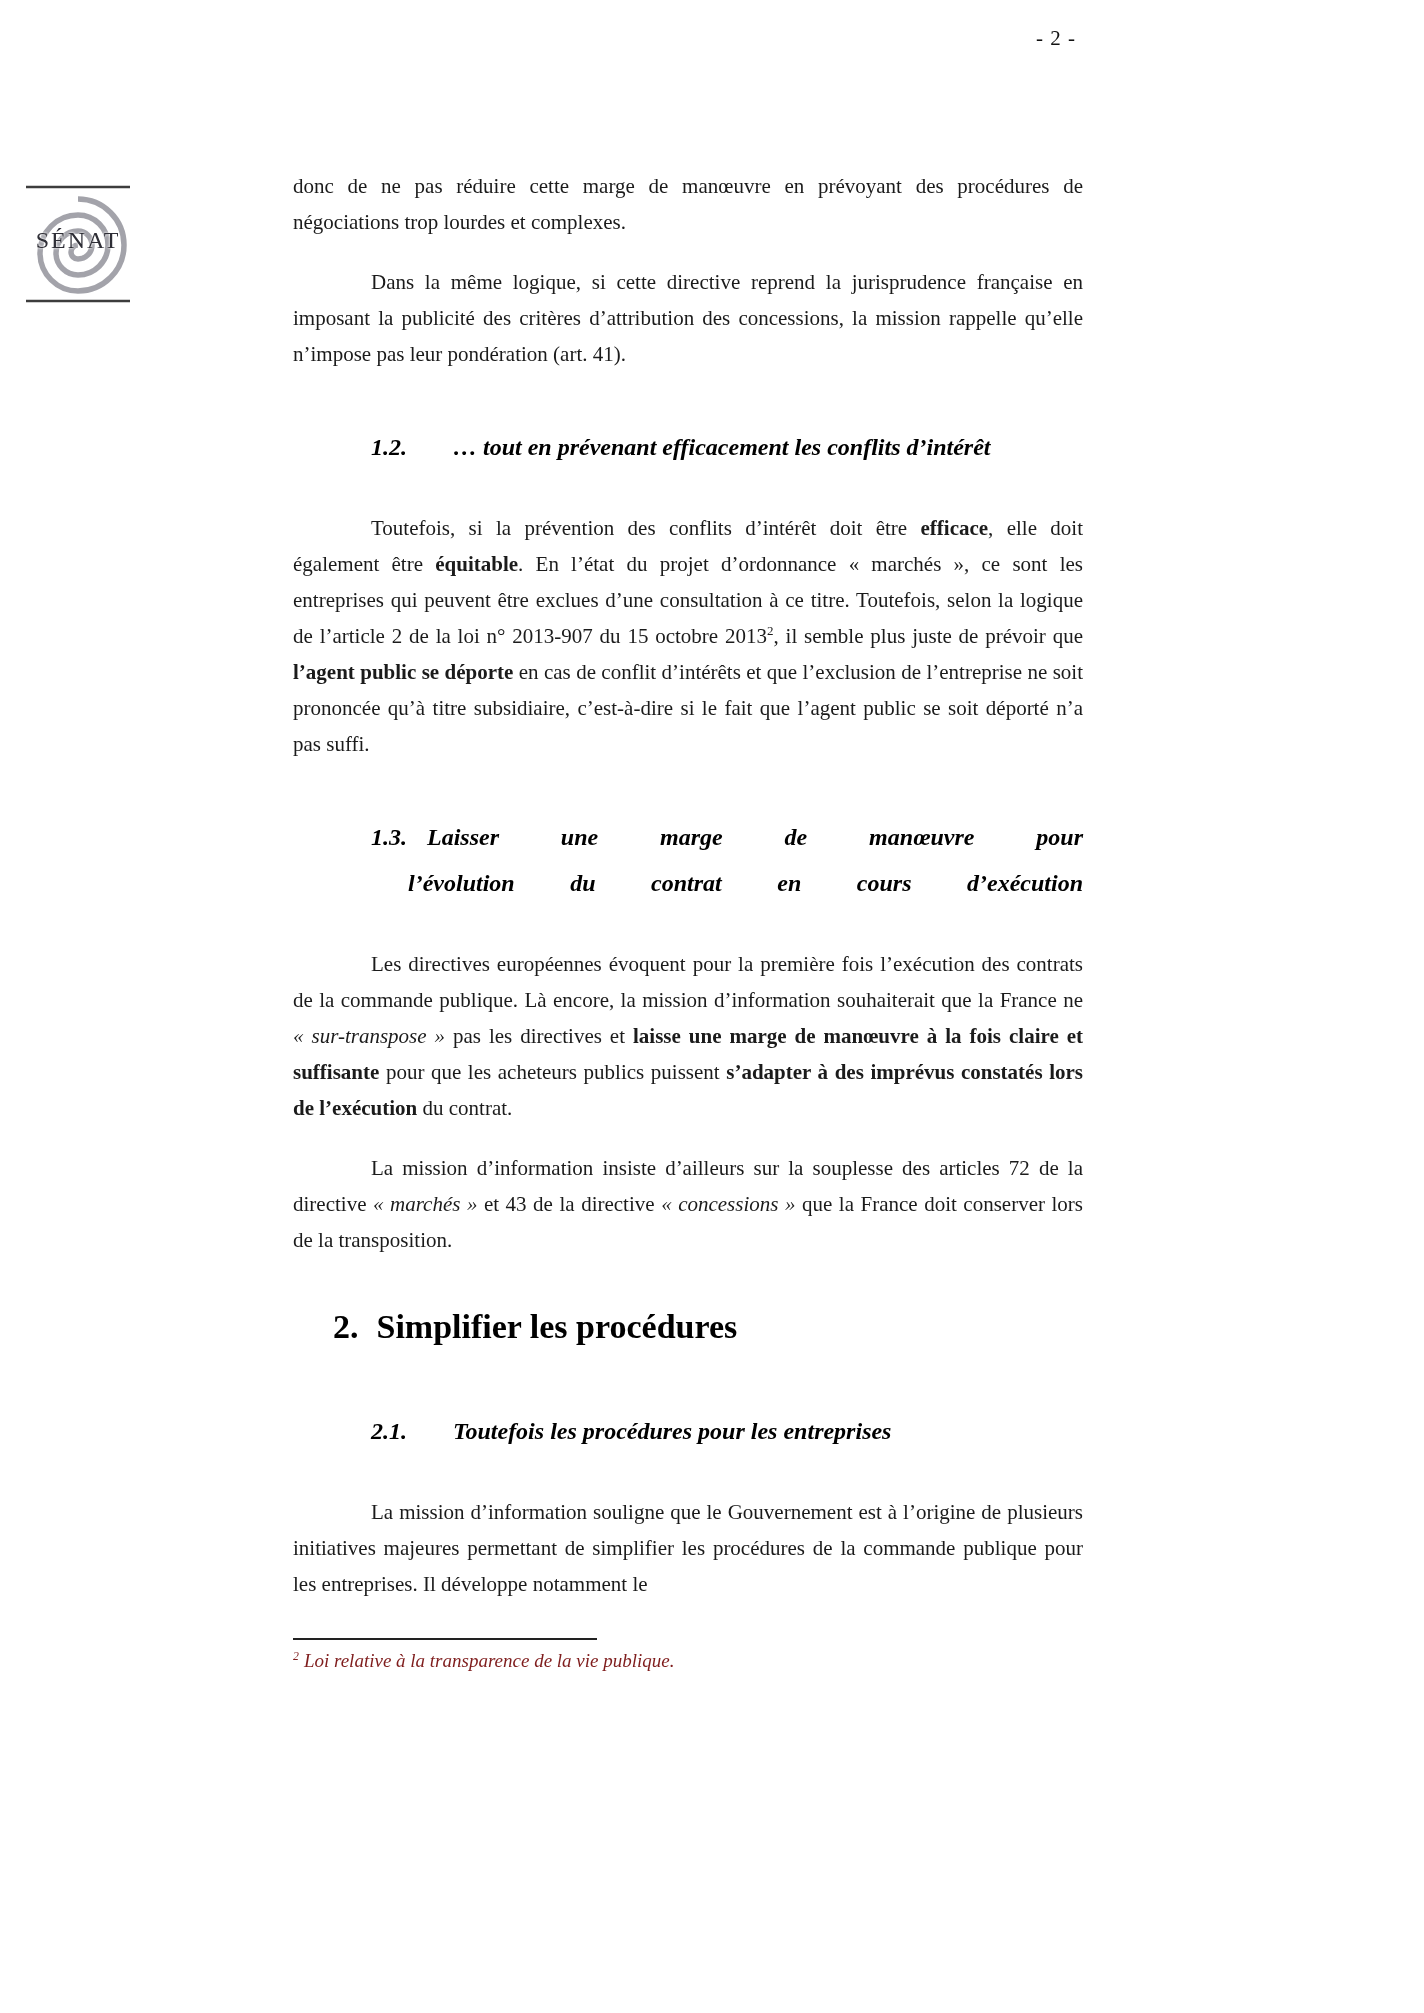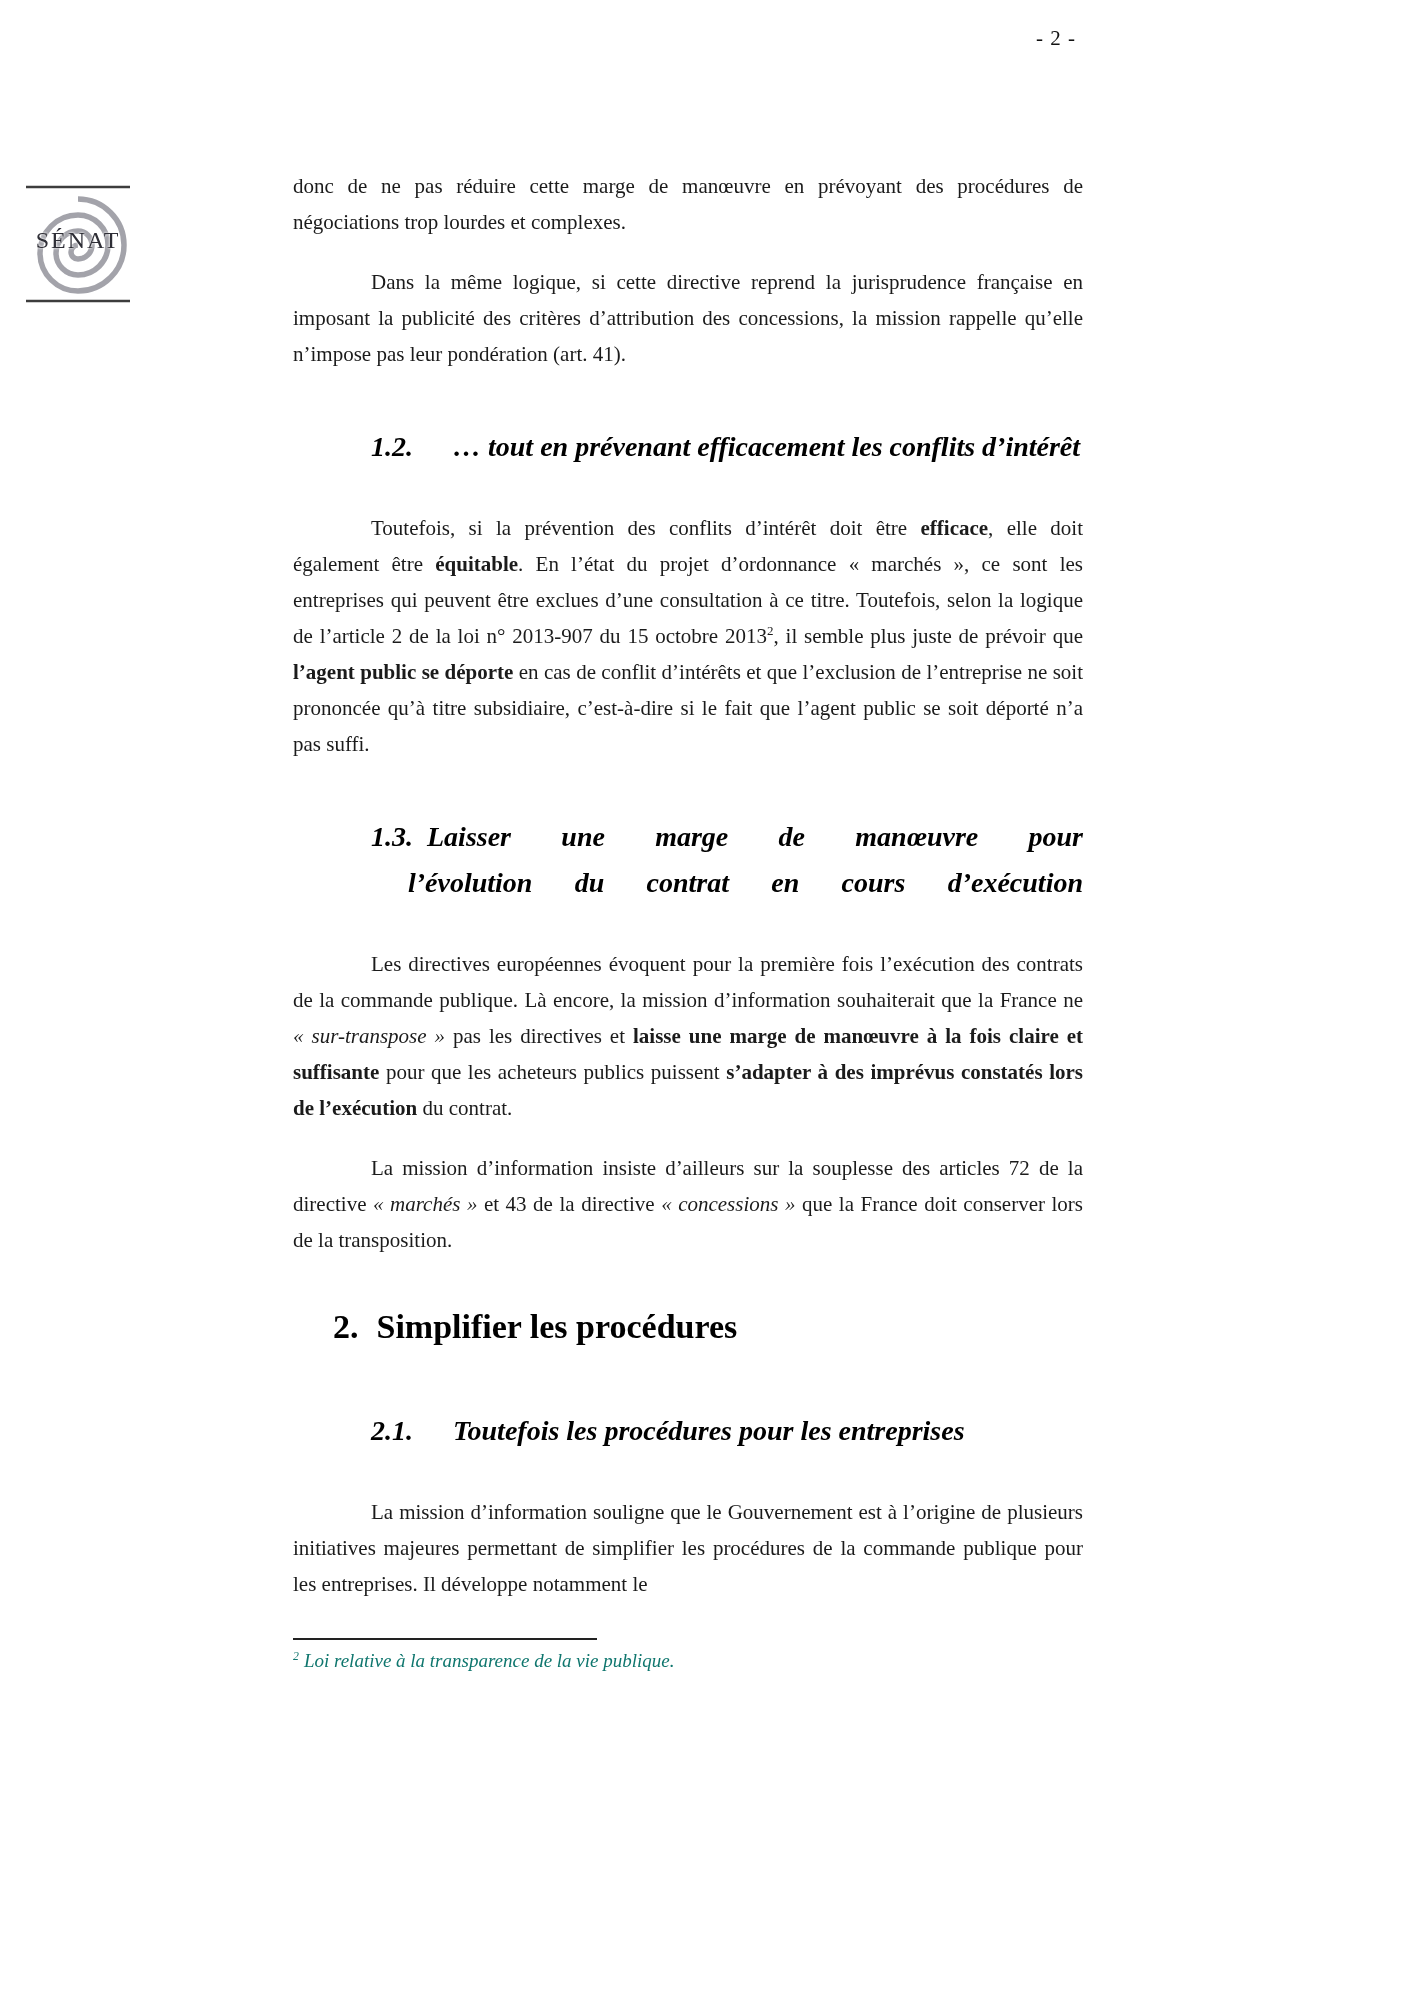--- a/index.html
+++ b/index.html
@@ -60,21 +60,21 @@
   }
   p.para.no-indent { text-indent: 0; }
   .b { font-weight: bold; }
   .i { font-style: italic; }
   sup {
     font-size: 0.62em;
     vertical-align: super;
     line-height: 0;
   }
   .heading {
-    font-size: 28px;
+    font-size: 24px;
     line-height: 46px;
     font-weight: bold;
     font-style: italic;
     margin: 52px 0 40px 0;
     padding-left: 115px;
     text-indent: -37px;
     text-align: justify;
     color: #000;
   }
   .heading.jlast { text-align-last: justify; }
@@ -96,21 +96,21 @@
     margin-top: 36px;
   }
   .footnote-rule {
     width: 304px;
     border-top: 2px solid #222;
     margin-bottom: 8px;
   }
   .footnote-text {
     font-size: 19px;
     line-height: 26px;
-    color: #0f766e;
+    color: #7f1d1d;
   }
   .footnote-text sup { margin-right: 5px; font-style: italic; }
 </style>
 </head>
 <body>
 
 <div class="page">
 
   <div class="page-number">- 2 -</div>
 

